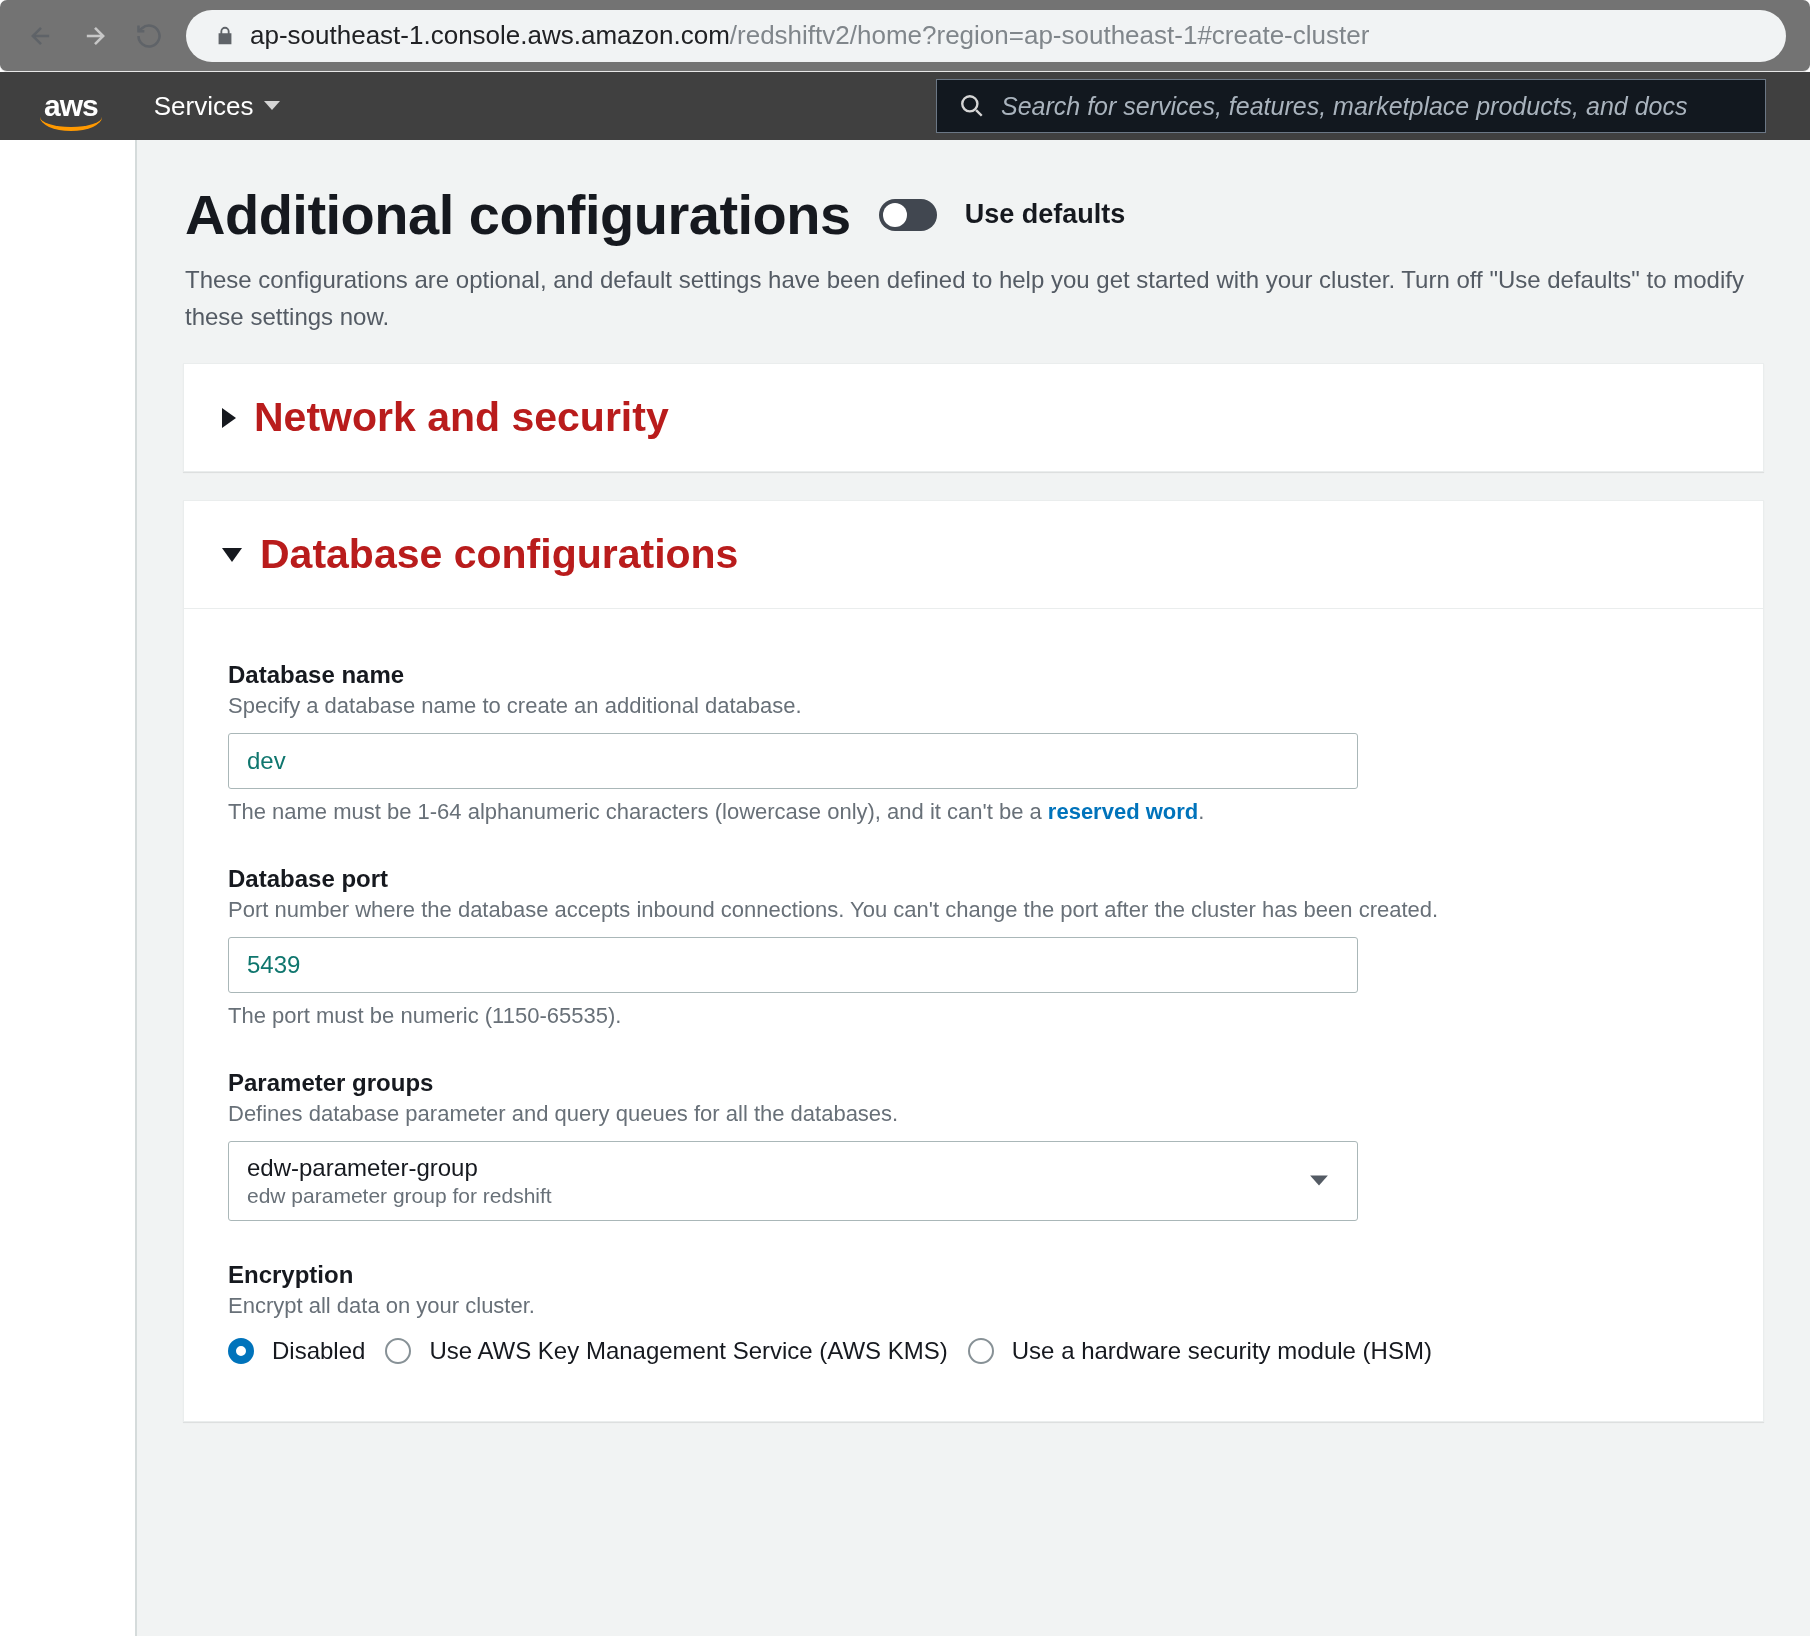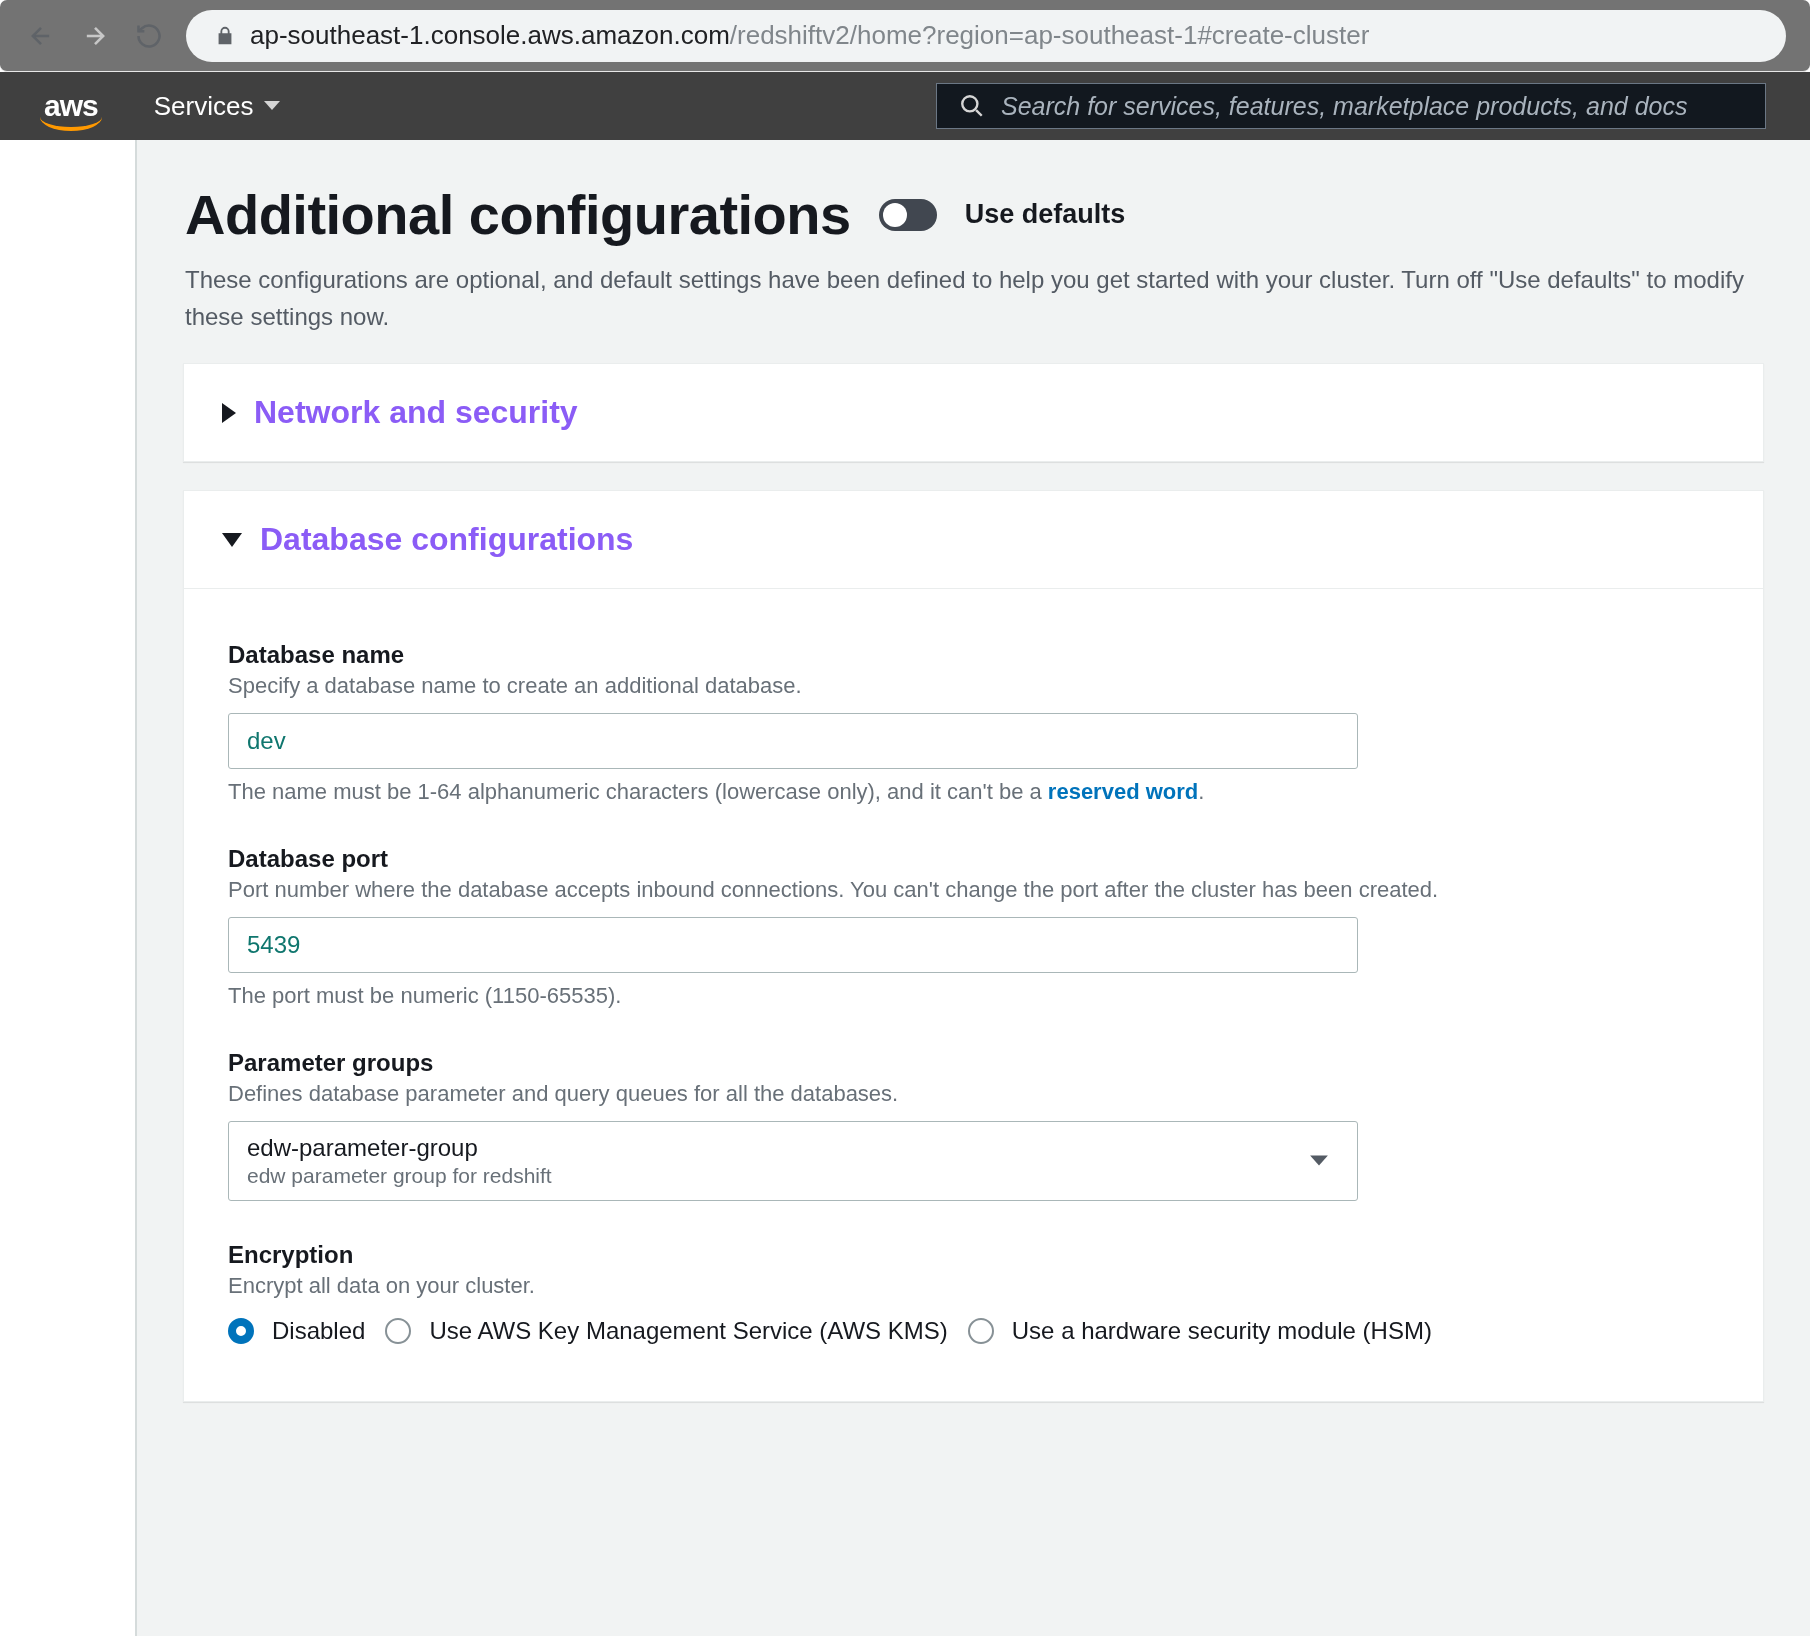--- a/index.html
+++ b/index.html
@@ -69,21 +69,21 @@
     color: #fff;
     font-size: 26px;
     display: flex; align-items: center; gap: 10px;
     cursor: pointer;
     text-align: center;
   }
   .search-wrap {
     margin-left: auto;
     flex: 1;
     max-width: 830px;
-    height: 46px;
+    height: 54px;
     border: 1px solid #6b7785;
     background: #12181f;
     display: flex;
     align-items: center;
     padding: 0 22px;
     gap: 16px;
   }
   .search-wrap input {
     flex: 1;
     background: transparent;
@@ -163,23 +163,23 @@
   }
   .panel.collapsed .panel-header { border-bottom: none; }
   .panel-header {
     padding: 30px 38px;
     display: flex;
     align-items: center;
     gap: 18px;
     cursor: pointer;
   }
   .panel-header h2 {
-    font-size: 32px;
+    font-size: 41px;
     font-weight: 700;
-    color: #8b5cf6;
+    color: #b91c1c;
   }
   .caret {
     width: 0; height: 0;
     display: inline-block;
   }
   .caret.right {
     border-top: 10px solid transparent;
     border-bottom: 10px solid transparent;
     border-left: 14px solid #16191f;
   }

